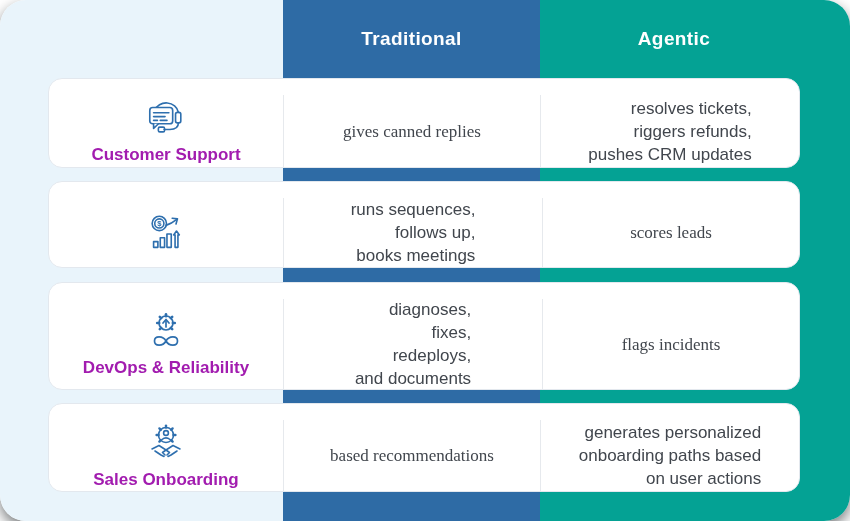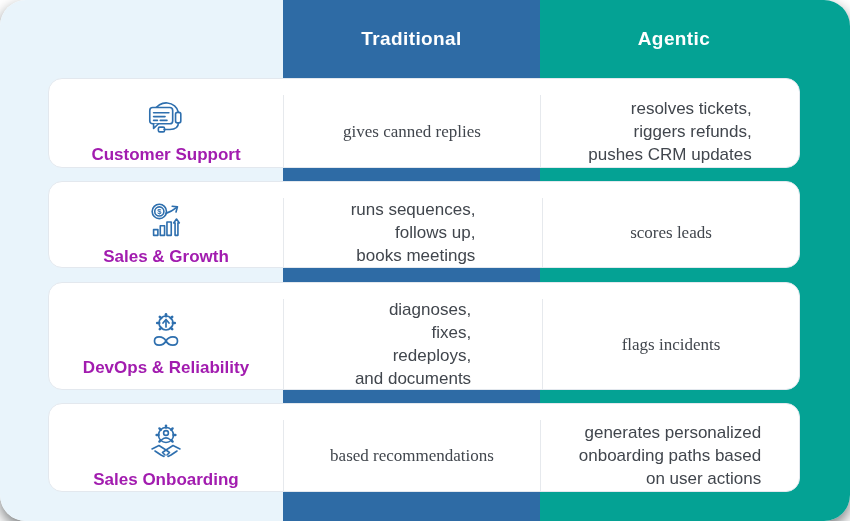--- a/index.html
+++ b/index.html
@@ -140,21 +140,20 @@
               <circle cx="17" cy="12" r="4.8"></circle>
               <text x="17" y="15" text-anchor="middle" font-size="8" font-family="Liberation Sans, sans-serif" fill="#2e6fae" stroke="none" font-weight="bold">$</text>
               <path d="M24 14 Q30 12 35 8"></path>
               <path d="M30.5 6.5 L36 7.2 L34.5 12.5"></path>
               <rect x="11" y="31" width="4.5" height="6"></rect>
               <rect x="18" y="27" width="4.5" height="10"></rect>
               <rect x="25" y="23" width="4.5" height="14"></rect>
               <path d="M32 24 L35 20 L38 24 L36.5 24 L36.5 37 L33.5 37 L33.5 24 Z"></path>
             </svg>
           </span>
-          <div class="cat-label">Sales &amp; Growth</div>
         </div>
         <div class="cell agen">
           <div class="cell-text">runs sequences,
 follows up,
 books meetings</div>
         </div>
         <div class="cell trad">
           <div class="cell-text">scores leads</div>
         </div>
       </div>

